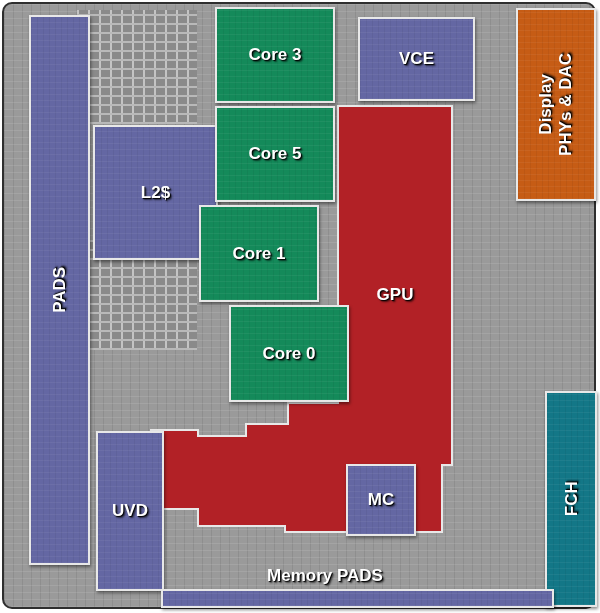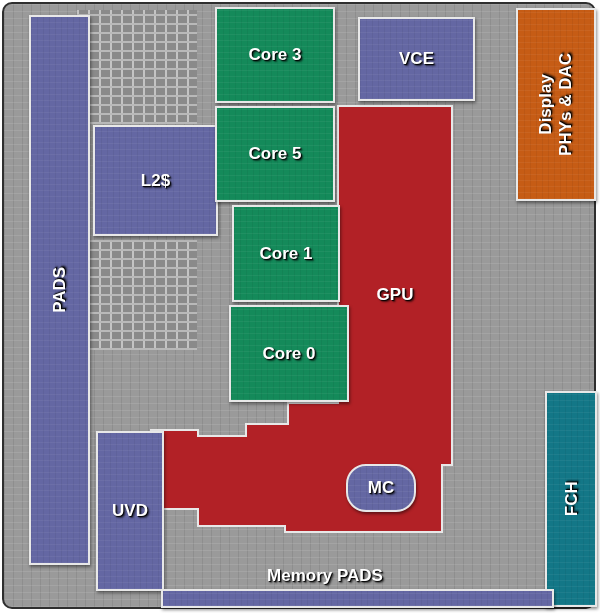--- a/index.html
+++ b/index.html
@@ -52,31 +52,31 @@
 </div>
 
 <svg class="gpu" width="600" height="613">
   <polygon points="338,106 452,106 452,465 442,465 442,532 285,532 285,526 198,526 198,509 151,509 151,430 198,430 198,436 246,436 246,424 288,424 288,403 338,403" fill="#b22126" stroke="#e8e8e8" stroke-width="2"></polygon>
 </svg>
 
 <div class="block blue" style="left:9px; top:15px; width:61px; height:550px;">
   <span class="label vert">PADS</span>
 </div>
 
-<div class="block blue" style="left:73px; top:125px; width:125px; height:111px;">
+<div class="block blue" style="left:73px; top:125px; width:125px; height:135px;">
   <span class="label">L2$</span>
 </div>
 
 <div class="block green" style="left:215px; top:7px; width:120px; height:96px;">
   <span class="label">Core 3</span>
 </div>
 <div class="block green" style="left:215px; top:106px; width:120px; height:96px;">
   <span class="label">Core 5</span>
 </div>
-<div class="block green" style="left:232px; top:205px; width:108px; height:97px;justify-content:center;">
+<div class="block green" style="left:199px; top:205px; width:120px; height:97px;justify-content:center;">
   <span class="label">Core 1</span>
 </div>
 <div class="block green" style="left:215px; top:305px; width:120px; height:97px;margin-left:14px;">
   <span class="label">Core 0</span>
 </div>
 
 <div class="block blue" style="left:338px; top:17px; width:117px; height:84px;">
   <span class="label">VCE</span>
 </div>
 
@@ -88,21 +88,21 @@
   <div class="label vert" style="line-height:1.2;">
     <div>Display</div>
     <div>PHYs &amp; DAC</div>
   </div>
 </div>
 
 <div class="block blue" style="left:76px; top:431px; width:68px; height:160px;">
   <span class="label">UVD</span>
 </div>
 
-<div class="block blue" style="left:326px; top:464px; width:70px; height:48px;border-radius:20px;">
+<div class="block blue" style="left:326px; top:464px; width:70px; height:72px;">
   <span class="label">MC</span>
 </div>
 
 <div class="block teal" style="left:545px; top:391px; width:52px; height:216px;">
   <span class="label vert">FCH</span>
 </div>
 
 <div class="gpu-label" style="left:235px; top:566px; width:180px; text-align:center;">
   <span class="label">Memory PADS</span>
 </div>

